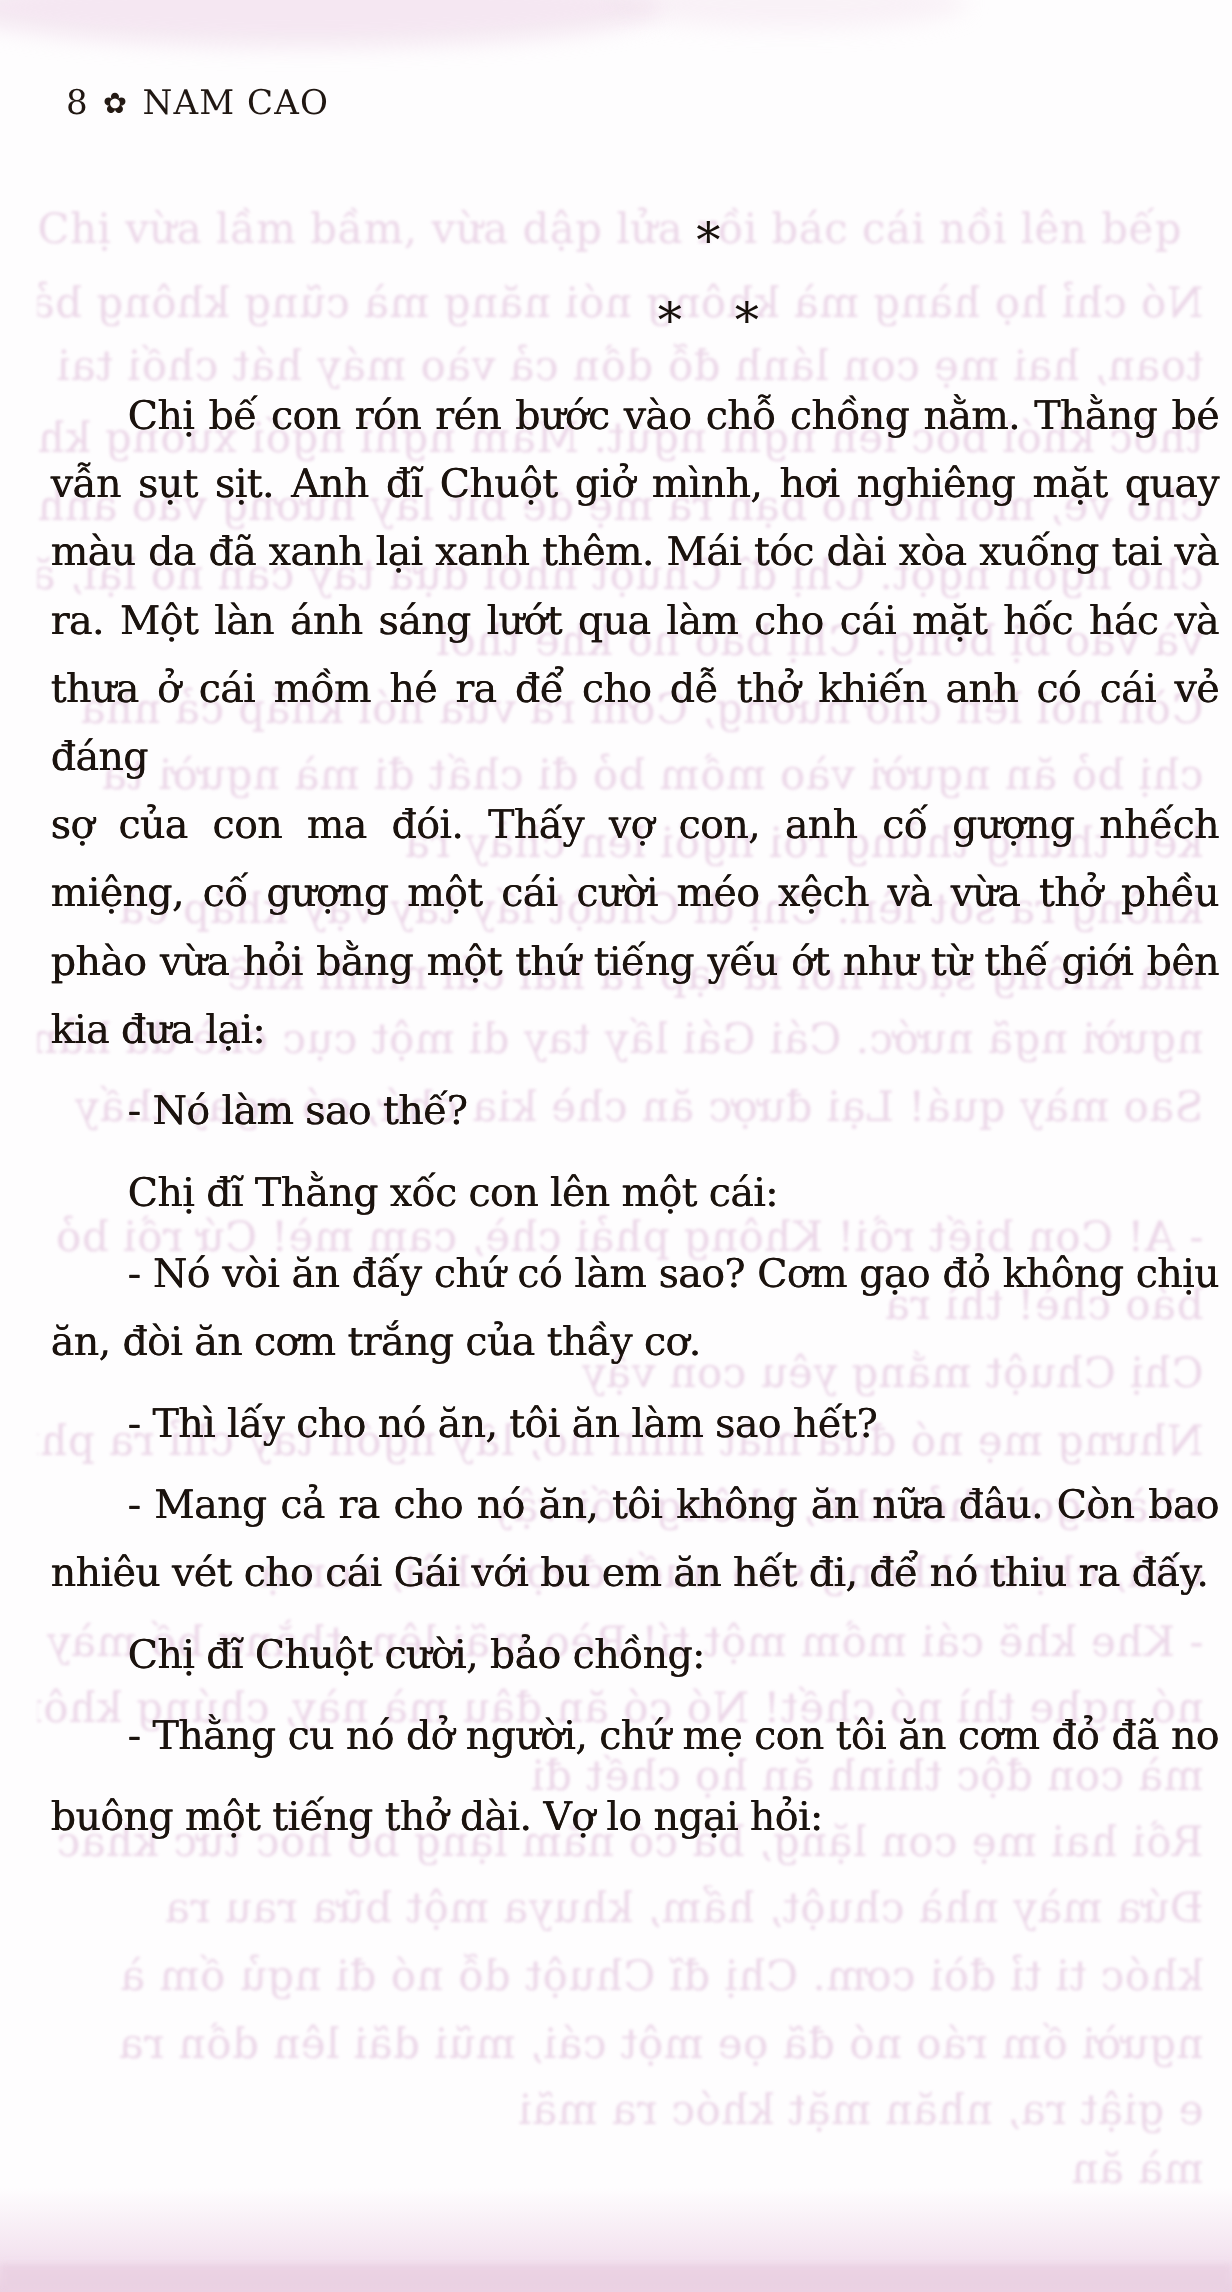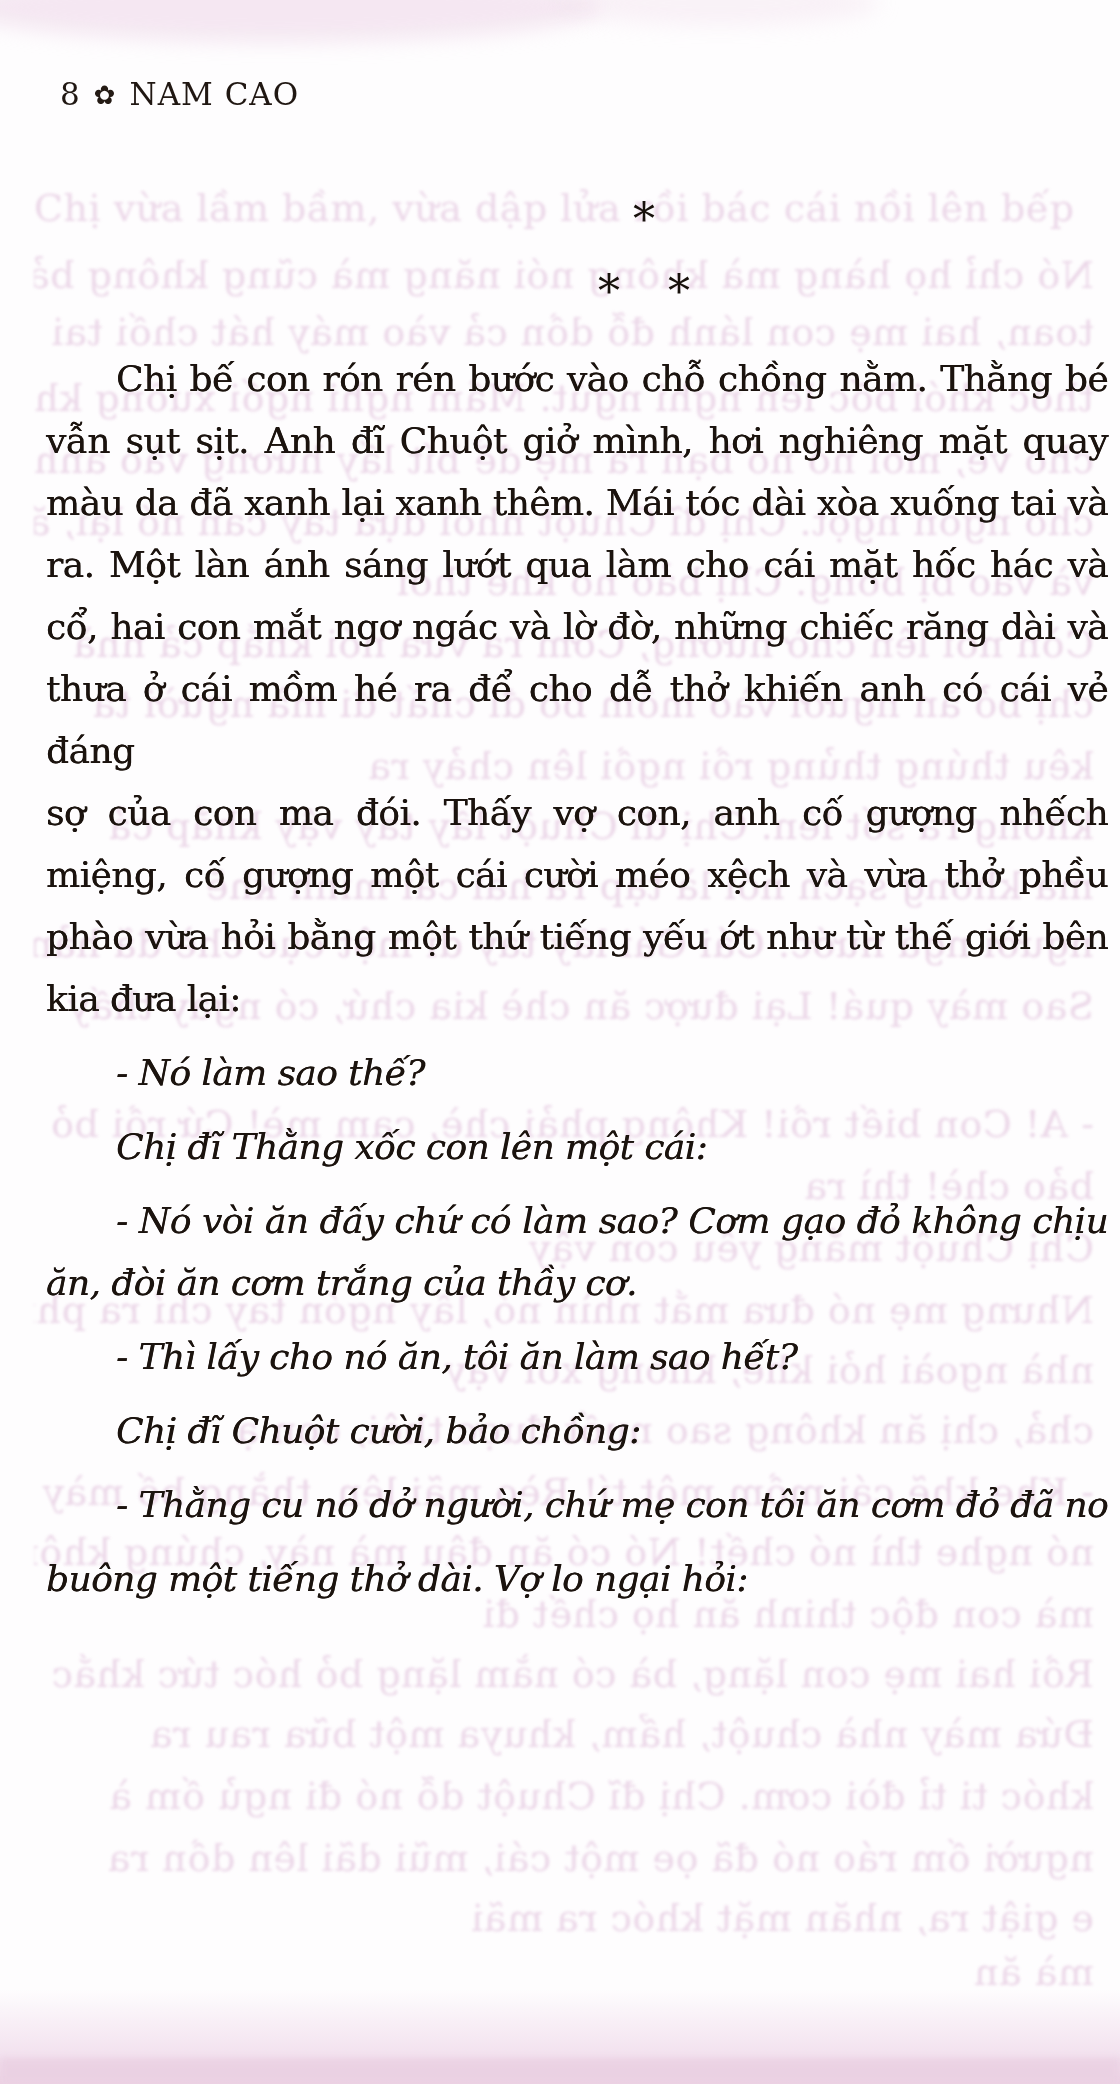--- a/index.html
+++ b/index.html
@@ -36,21 +36,21 @@
   .star-row.one{top:198px;padding-left:84px;}
   .star-row.two{top:270px;padding-left:84px;word-spacing:34px;}
 
   .text-block{
     position:absolute;left:46px;top:348px;width:1062px;
     font-size:36px;line-height:62px;
     letter-spacing:-0.6px;
     text-shadow:.35px 0 0 currentColor;
   }
   .para{margin:0 0 0 0;}
-  .para + .para{margin-top:12px;font-style:italic;}
+  .para + .para{margin-top:12px;}
   .line{text-align:justify;text-align-last:justify;white-space:normal;}
   .line.last{text-align-last:left;}
   .line.first{padding-left:70px;}
 
   
   .ghost-layer{position:absolute;left:0;top:0;width:1120px;height:2084px;
     pointer-events:none;}
   .ghost{
     position:absolute;left:34px;width:1060px;
     font-size:38px;line-height:1.1;white-space:nowrap;overflow:hidden;
@@ -107,41 +107,44 @@
 
   <div class="star-row one">*</div>
   <div class="star-row two">* *</div>
 
   <div class="text-block">
       <div class="para">
         <div class="line first">Chị bế con rón rén bước vào chỗ chồng nằm. Thằng bé</div>
         <div class="line">vẫn sụt sịt. Anh đĩ Chuột giở mình, hơi nghiêng mặt quay</div>
         <div class="line">màu da đã xanh lại xanh thêm. Mái tóc dài xòa xuống tai và</div>
         <div class="line">ra. Một làn ánh sáng lướt qua làm cho cái mặt hốc hác và</div>
-        <div class="line">cổ, hai con mắt ngơ ngác và lờ đờ, những chiếc răng dài và</div>
         <div class="line">thưa ở cái mồm hé ra để cho dễ thở khiến anh có cái vẻ đáng</div>
         <div class="line">sợ của con ma đói. Thấy vợ con, anh cố gượng nhếch</div>
         <div class="line">miệng, cố gượng một cái cười méo xệch và vừa thở phều</div>
         <div class="line">phào vừa hỏi bằng một thứ tiếng yếu ớt như từ thế giới bên</div>
         <div class="line last">kia đưa lại:</div>
       </div>
       <div class="para">
         <div class="line first last">- Nó làm sao thế?</div>
       </div>
       <div class="para">
         <div class="line first last">Chị đĩ Thằng xốc con lên một cái:</div>
       </div>
       <div class="para">
         <div class="line first">- Nó vòi ăn đấy chứ có làm sao? Cơm gạo đỏ không chịu</div>
         <div class="line last">ăn, đòi ăn cơm trắng của thầy cơ.</div>
       </div>
       <div class="para">
         <div class="line first last">- Thì lấy cho nó ăn, tôi ăn làm sao hết?</div>
       </div>
       <div class="para">
+        <div class="line first">- Mang cả ra cho nó ăn, tôi không ăn nữa đâu. Còn bao</div>
+        <div class="line last">nhiêu vét cho cái Gái với bu em ăn hết đi, để nó thiu ra đấy.</div>
+      </div>
+      <div class="para">
         <div class="line first last">Chị đĩ Chuột cười, bảo chồng:</div>
       </div>
       <div class="para">
         <div class="line first">- Thằng cu nó dở người, chứ mẹ con tôi ăn cơm đỏ đã no</div>
       </div>
       <div class="para">
         <div class="line last">buông một tiếng thở dài. Vợ lo ngại hỏi:</div>
       </div>
     </div>
 

